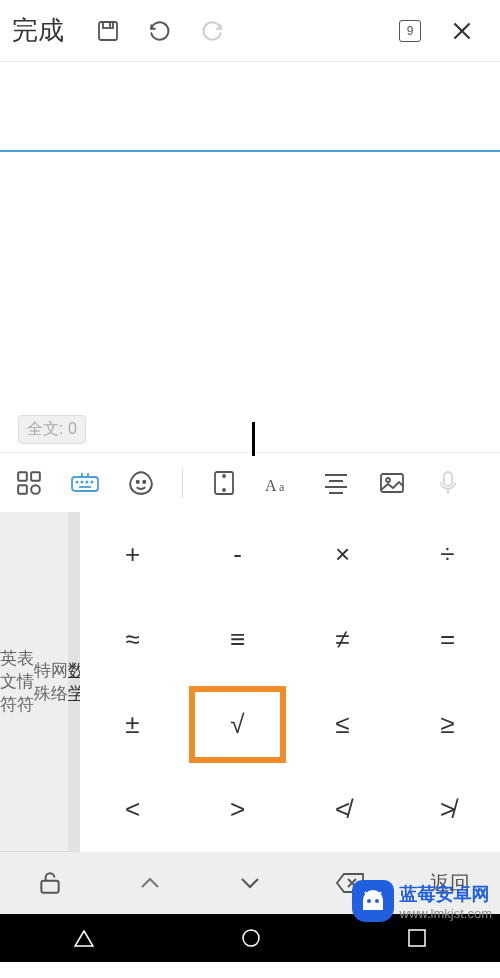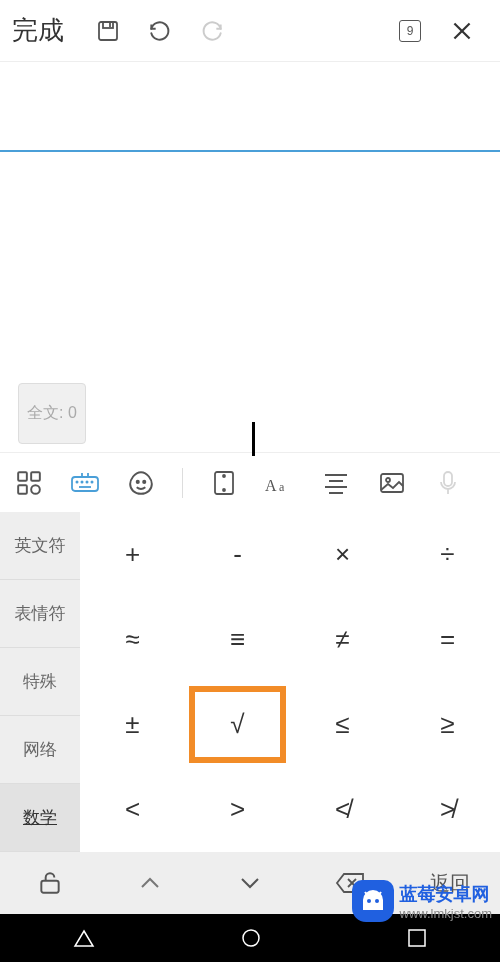--- a/index.html
+++ b/index.html
@@ -55,21 +55,21 @@
       height: 300px;
       position: relative;
     }
     .word-count {
       position: absolute;
       bottom: 8px;
       left: 18px;
       background: #f0f0f0;
       border: 1px solid #ddd;
       border-radius: 4px;
-      padding: 19px 8px;
+      padding: 3px 8px;
       font-size: 16px;
       color: #aaa;
     }
     .cursor {
       position: absolute;
       left: 252px;
       top: 270px;
       width: 3px;
       height: 34px;
       background: #000;
@@ -100,21 +100,21 @@
     
     
     .keyboard {
       display: flex;
       height: 340px;
       background: #f8f8f8;
     }
     .category-col {
       width: 80px;
       display: flex;
-      flex-direction: column;
+      flex-direction: row;
     }
     .cat-btn {
       flex: 1;
       display: flex;
       align-items: center;
       justify-content: center;
       font-size: 17px;
       color: #666;
       background: #eeeeee;
       border-bottom: 1px solid #ddd;

